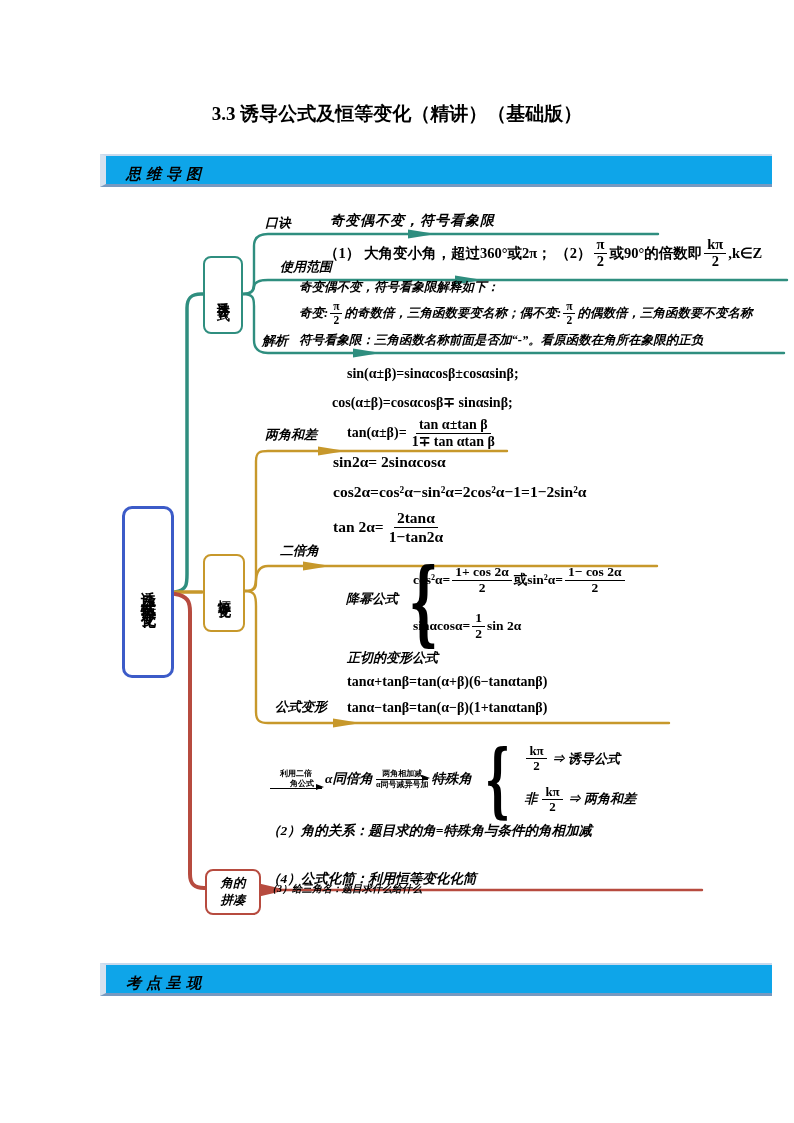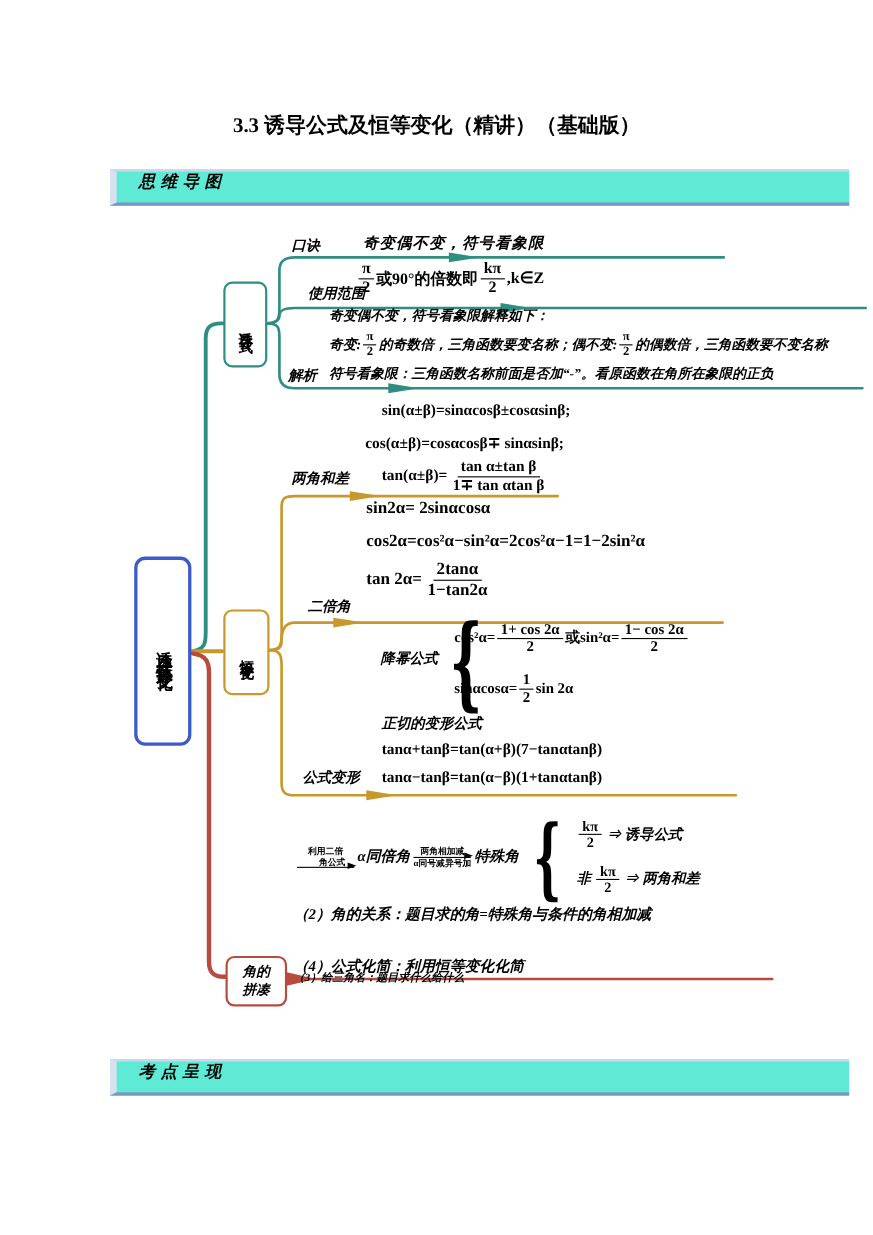--- a/index.html
+++ b/index.html
@@ -9,23 +9,23 @@
   .row{display:flex;align-items:center;}
   
   .hw{font-family:"Liberation Serif",serif;font-weight:bold;font-style:italic;}
   
   .fm{font-family:"Liberation Serif",serif;font-weight:bold;font-style:normal;}
   .frac{display:inline-flex;flex-direction:column;align-items:center;vertical-align:middle;
         line-height:1.1;margin:0 2px;font-weight:bold;}
   .frac .ft{display:block;border-bottom:1.6px solid #000;padding:0 3px;}
   .frac .fb{display:block;padding:0 3px;}
   .page-title{left:0;right:0;top:101px;text-align:center;font-size:19px;font-weight:bold;}
-  .banner{left:100px;width:666px;height:28px;background:#5eead4;
+  .banner{left:100px;width:666px;height:28px;background:#0ea5e9;
           border-bottom:3px solid #7799c0;border-left:6px solid #d6e2ef;border-top:2px solid #c9d9ec;
-          display:flex;align-items:flex-start;}
+          display:flex;align-items:flex-end;}
   .banner .btxt{margin-left:20px;font-size:15px;font-weight:900;font-style:italic;
                 letter-spacing:5px;color:#000;}
   .vnode{display:flex;align-items:center;justify-content:center;background:#fff;
          writing-mode:vertical-rl;text-orientation:upright;font-weight:bold;}
   .hnode{display:flex;flex-direction:column;align-items:center;justify-content:center;
          background:#fff;font-weight:bold;}
   .brace{font-family:"DejaVu Serif",serif;line-height:1;transform:scaleX(0.5);
          transform-origin:center;display:inline-block;}
   .flow-arrow{display:inline-flex;flex-direction:column;align-items:center;margin:0 3px;}
   .fa-top,.fa-bot{font-size:8px;line-height:1.15;text-align:center;font-weight:bold;}
@@ -89,20 +89,21 @@
 <div class="abs hnode hw" style="left:205px;top:869px;width:52px;height:42px;border:2.5px solid #B74B3F;border-radius:8px;font-size:12.5px;line-height:1.4;">
   <span>角的</span>
   <span>拼凑</span>
 </div>
 
 <div class="abs hw" style="left:265px;top:214px;font-size:13px;">口诀</div>
 <div class="abs hw" style="left:330px;top:212px;font-size:14px;letter-spacing:1px;">奇变偶不变，符号看象限</div>
 
 <div class="abs hw" style="left:280px;top:258px;font-size:13px;">使用范围</div>
 <div class="abs row fm" style="left:324px;top:233px;height:40px;font-size:14.5px;">
+  <span>（1） 大角变小角，超过360°或2π；  （2）</span>
   <span class="frac">
       <span class="ft">π</span>
       <span class="fb">2</span>
     </span>
   <span>或90°的倍数即</span>
   <span class="frac">
       <span class="ft">kπ</span>
       <span class="fb">2</span>
     </span>
   <span>,k∈Z</span>
@@ -165,21 +166,21 @@
   <span>sinαcosα=</span>
   <span class="frac">
       <span class="ft">1</span>
       <span class="fb">2</span>
     </span>
   <span>sin 2α</span>
 </div>
 
 <div class="abs hw" style="left:275px;top:698px;font-size:13px;">公式变形</div>
 <div class="abs hw" style="left:347px;top:649px;font-size:13px;">正切的变形公式</div>
-<div class="abs fm" style="left:347px;top:674px;font-size:14px;">tanα+tanβ=tan(α+β)(7−tanαtanβ)</div>
+<div class="abs fm" style="left:347px;top:674px;font-size:14px;">tanα+tanβ=tan(α+β)(6−tanαtanβ)</div>
 <div class="abs fm" style="left:347px;top:700px;font-size:14px;">tanα−tanβ=tan(α−β)(1+tanαtanβ)</div>
 
 <div class="abs row" style="left:267px;top:733px;height:92px;">
   <span class="flow-arrow">
     <span class="fa-top hw" style="font-style:normal;">
         <span style="display:block;">利用二倍</span>
         <span style="display:block;margin-left:12px;">角公式</span>
       </span>
     <span class="fa-shaft"></span>
   </span>

